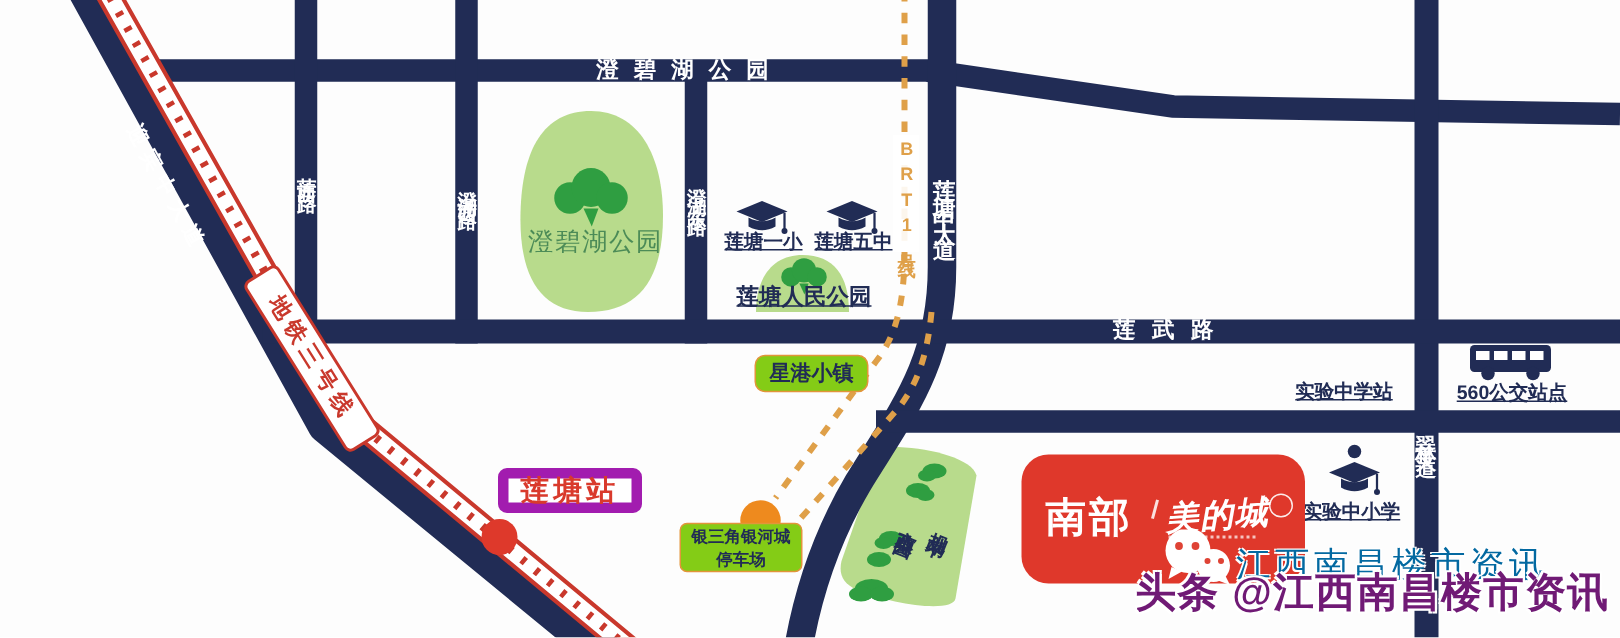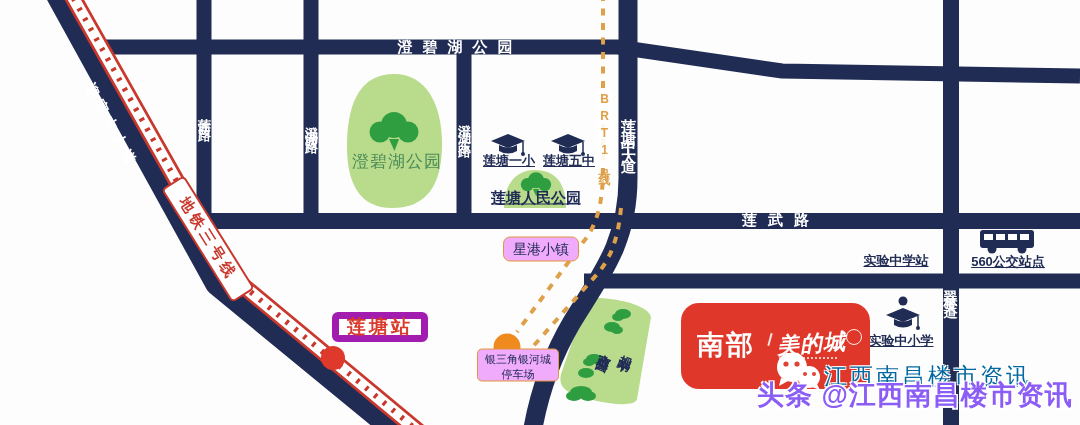--- a/index.html
+++ b/index.html
@@ -4,38 +4,38 @@
 <style>
   html,body{margin:0;padding:0;background:#fff;}
   #stage{position:relative;width:1080px;height:425px;overflow:hidden;background:#fdfdfd;
          font-family:"Liberation Sans", sans-serif;}
   #map-svg{position:absolute;left:0;top:0;z-index:1;}
   .lbl{position:absolute;transform:translate(-50%,-50%);white-space:nowrap;z-index:2;}
   .road-lbl{color:#fff;font-weight:bold;font-size:15px;}
   .vtext{writing-mode:vertical-rl;text-orientation:upright;}
   .poi-lbl{color:#212c55;font-weight:bold;font-size:13px;text-decoration:underline;}
   .box{display:flex;align-items:center;justify-content:center;box-sizing:border-box;}
-  .orange-box{background:#f0abfc;border:1px solid #e2953a;border-radius:7px;color:#212c55;font-weight:normal;}
+  .orange-box{background:#84cc16;border:1px solid #e2953a;border-radius:7px;color:#212c55;font-weight:bold;}
   .metro-box{background:#fff;border:2.5px solid #c9382c;border-radius:5px;color:#c9382c;
              font-weight:bold;font-size:15px;letter-spacing:4px;}
   .station-box{background:#fff;border:7px solid #a21caf;border-radius:6px;color:#d93a2c;
              font-weight:900;font-size:19px;letter-spacing:3px;}
   .brt-lbl{color:#dfa049;font-weight:bold;font-size:12px;letter-spacing:3px;
            background:rgba(255,255,255,.9);padding:2px 0;}
   #brand-box{position:absolute;left:681px;top:303px;width:177px;height:86px;background:#df382b;
              border-radius:18px;z-index:3;padding-left:12px;}
   #brand-box .p1{position:absolute;left:16px;top:24px;color:#fff;font-size:27px;font-weight:900;letter-spacing:2px;}
   #brand-box .div{position:absolute;left:88px;top:30px;width:2px;height:13px;background:rgba(255,255,255,.85);transform:rotate(15deg);}
   #brand-box .p2{position:absolute;left:96px;top:26px;color:#fff;font-size:22px;font-weight:bold;font-style:italic;transform:rotate(-4deg);letter-spacing:1px;}
   #brand-box .badge{position:absolute;right:8px;top:26px;width:14px;height:14px;border:1.5px solid rgba(255,255,255,.9);border-radius:50%;}
   #brand-box .dots{position:absolute;left:98px;top:54px;width:58px;border-bottom:2px dotted rgba(255,255,255,.7);}
   .wm{position:absolute;z-index:6;}
   #wm1{left:824px;top:361px;font-size:23px;letter-spacing:3px;color:#0369a1;
        text-shadow:1px 1px 0 #fff,-1px -1px 0 #fff,1px -1px 0 #fff,-1px 1px 0 #fff;}
-  #wm2{left:757px;top:377px;font-size:27px;font-weight:bold;letter-spacing:1px;color:#8b5cf6;
+  #wm2{left:757px;top:377px;font-size:27px;font-weight:bold;letter-spacing:1px;color:#701a75;
        text-shadow:1.5px 1.5px 0 #fff,-1.5px -1.5px 0 #fff,1.5px -1.5px 0 #fff,-1.5px 1.5px 0 #fff;}
   #municipal-lbl{display:flex;flex-direction:row;gap:2px;transform:translate(-50%,-50%) rotate(22deg);}
   #municipal-lbl div{writing-mode:vertical-rl;text-orientation:upright;font-size:13px;font-weight:bold;color:#212c55;letter-spacing:2px;}
 </style>
 </head>
 <body>
 
 <div id="stage">
 
   <svg id="map-svg" width="1080" height="425" viewBox="0 0 1080 425">
@@ -140,21 +140,21 @@
   <div class="lbl road-lbl vtext" style="left:311px;top:126px;font-size:13px;letter-spacing:4.5px;">澄湖西路</div>
   <div class="lbl road-lbl vtext" style="left:464px;top:128px;font-size:13px;letter-spacing:6.5px;">澄湖东路</div>
   <div class="lbl road-lbl vtext" style="left:628px;top:132px;letter-spacing:10px;">莲塘中大道</div>
   <div class="lbl road-lbl vtext" style="left:951px;top:289px;font-size:14px;letter-spacing:5px;">翠林大道</div>
   <div class="lbl road-lbl" style="left:111px;top:126px;font-size:14px;letter-spacing:5px;transform:translate(-50%,-50%) rotate(61deg);">迎宾中大道</div>
 
   <div class="lbl brt-lbl vtext" style="left:604px;top:129px;">BRT1号线</div>
   <div class="lbl box metro-box" style="left:208px;top:239px;width:134px;height:27px;transform:translate(-50%,-50%) rotate(58deg);">地铁三号线</div>
   <div class="lbl box station-box" style="left:380px;top:327px;width:96px;height:30px;">莲塘站</div>
   <div class="lbl box orange-box" style="left:541px;top:249px;width:76px;height:25px;font-size:14px;">星港小镇</div>
-  <div class="lbl orange-box" style="left:494px;top:365px;width:82px;height:33px;border-radius:5px;font-size:11px;line-height:1.35;text-align:center;padding-top:2px;box-sizing:border-box;margin-left:24px;">
+  <div class="lbl orange-box" style="left:494px;top:365px;width:82px;height:33px;border-radius:5px;font-size:11px;line-height:1.35;text-align:center;padding-top:2px;box-sizing:border-box;">
     <div>银三角银河城</div>
     <div>停车场</div>
   </div>
   <div class="lbl poi-lbl" style="left:896px;top:261px;">实验中学站</div>
   <div class="lbl poi-lbl" style="left:1008px;top:262px;">560公交站点</div>
 
   <div class="lbl" style="left:397px;top:161px;color:#4c8b57;font-weight:normal;font-size:17px;letter-spacing:1px;">澄碧湖公园</div>
   <div class="lbl poi-lbl" style="left:536px;top:198px;font-size:15px;">莲塘人民公园</div>
   <div id="municipal-lbl" class="lbl" style="left:618px;top:352px;">
     <div>市政公园</div>

